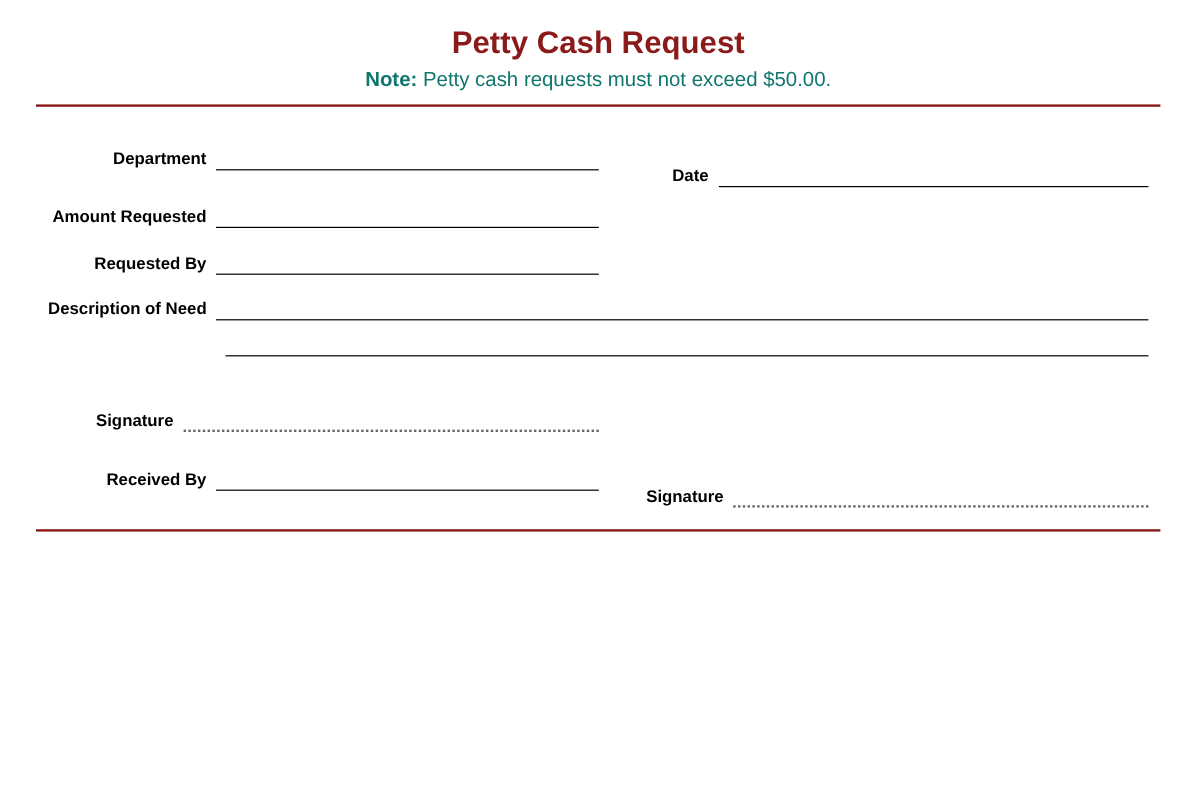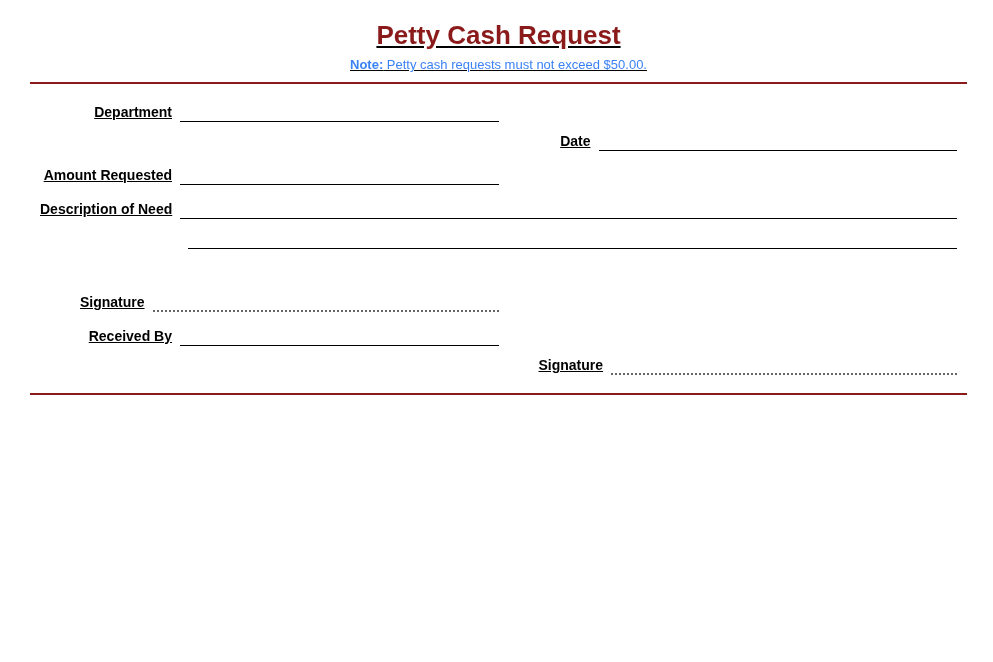--- a/index.html
+++ b/index.html
@@ -15,59 +15,58 @@
       color: #000000;
       width: 993px;
       min-height: 662px;
     }
 
     .page-container {
       width: 993px;
       min-height: 662px;
       background: #ffffff;
       padding: 20px 26px 20px 30px;
-      text-decoration: underline;
     }
 
     .header {
       text-align: center;
       margin-bottom: 8px;
     }
 
     .page-title {
       color: #8b1a1a;
       font-size: 26px;
       font-weight: bold;
       font-family: Arial, sans-serif;
       margin-bottom: 6px;
     }
 
     .note-line {
-      font-size: 13px;
-      color: #3b82f6;
+      font-size: 17px;
+      color: #0f766e;
       margin-bottom: 10px;
     }
 
     .note-line strong {
       font-weight: bold;
     }
 
     .top-divider {
       border: none;
       border-top: 2px solid #8b1a1a;
       margin-bottom: 18px;
     }
 
     .form-section {
       padding: 0 10px;
     }
 
     .form-row {
       display: flex;
-      align-items: flex-start;
+      align-items: center;
       margin-bottom: 14px;
     }
 
     .left-col {
       display: flex;
       align-items: flex-end;
       width: 50%;
     }
 
     .right-col {
@@ -177,20 +176,27 @@
       </div>
     </div>
 
     <div class="form-row">
       <div class="left-col">
         <span class="field-label">Amount Requested</span>
         <input class="field-line" type="text" style="">
       </div>
     </div>
 
+    <div class="form-row">
+      <div class="left-col">
+        <span class="field-label">Requested By</span>
+        <input class="field-line" type="text" style="">
+      </div>
+      <div class="right-col"></div>
+    </div>
 
     <div class="description-row">
       <span class="description-label">Description of Need</span>
       <input class="description-line" type="text" style="">
     </div>
     <div class="description-extra-line"></div>
 
     <div class="form-row">
       <div class="right-col">
         <span class="field-label" style="min-width:100px; padding-left:40px;">Signature</span>

